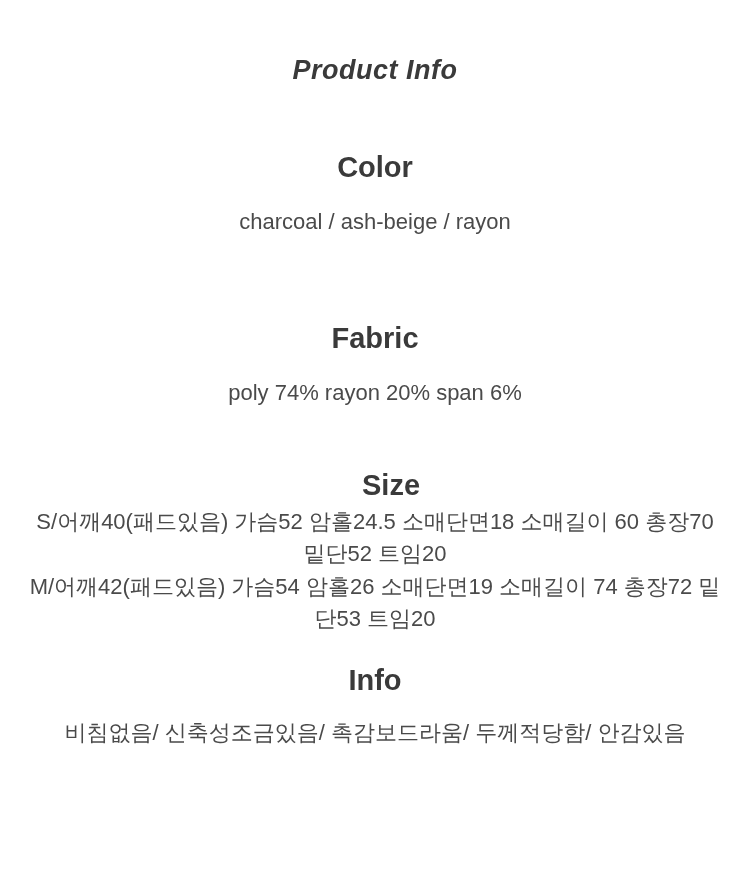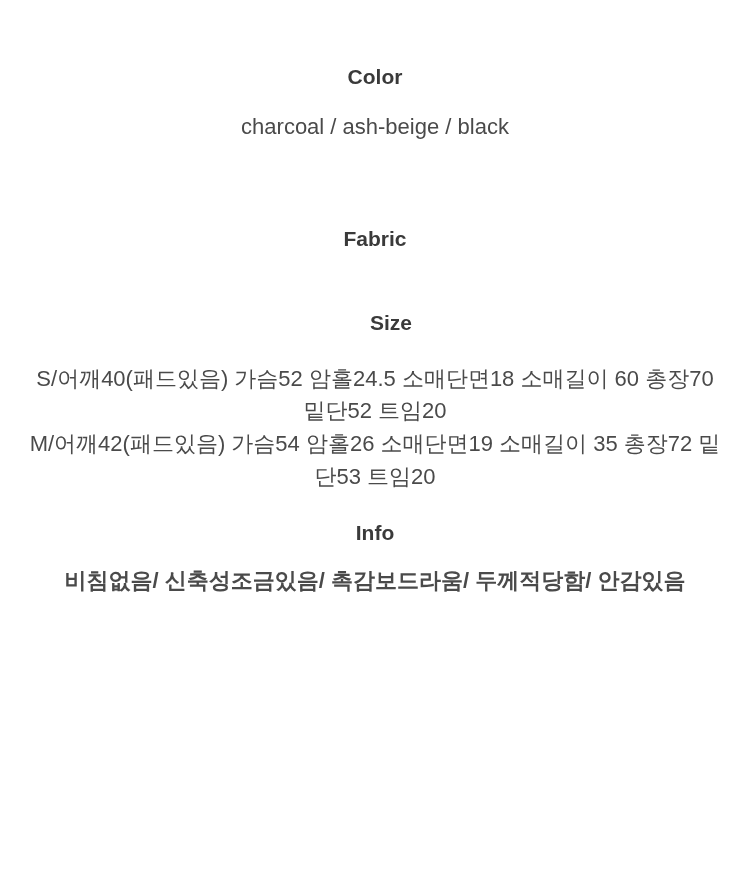--- a/index.html
+++ b/index.html
@@ -30,78 +30,79 @@
     color: #3a3a3a;
     letter-spacing: 0.5px;
     margin-top: 55px;
     text-align: center;
   }
   .section {
     width: 100%;
     text-align: center;
   }
   .section-heading {
-    font-size: 21px;
+    font-size: 29px;
     font-weight: bold;
     color: #3a3a3a;
     text-align: center;
   }
   .section-body {
     font-size: 22px;
     font-weight: normal;
     color: #4a4a4a;
     text-align: center;
     line-height: 1.45;
     max-width: 700px;
     margin: 0 auto;
   }
   .sec-color .section-heading { margin-top: 65px; }
   .sec-color .section-body { margin-top: 22px; }
 
   .sec-fabric .section-heading { margin-top: 84px; }
   .sec-fabric .section-body { margin-top: 22px; }
 
   .sec-size .section-heading { margin-top: 60px; padding-left: 32px; }
-  .sec-size .section-body { margin-top: 28px; }
+  .sec-size .section-body { margin-top: 4px; }
 
   .sec-info .section-heading { margin-top: 28px; }
   .sec-info .section-body { margin-top: 20px; }
 
   .size-line {
     display: block;
     line-height: 1.48;
   }
   .info-line {
     display: block;
     line-height: 1.48;
     max-width: 720px;
     margin: 11px auto;
-    font-weight: bold;
   }
 </style>
 </head>
 <body>
 
 <div class="page">
 
+  <div class="title">Product Info</div>
 
   <div class="section sec-color">
     <div class="section-heading">Color</div>
-    <div class="section-body">charcoal / ash-beige / black</div>
+    <div class="section-body">charcoal / ash-beige / rayon</div>
   </div>
 
   <div class="section sec-fabric">
     <div class="section-heading">Fabric</div>
+    <div class="section-body">poly 74% rayon 20% span 6%</div>
   </div>
 
   <div class="section sec-size">
     <div class="section-heading">Size</div>
     <div class="section-body">
       <span class="size-line">S/어깨40(패드있음) 가슴52 암홀24.5 소매단면18 소매길이 60 총장70 밑단52 트임20</span>
-      <span class="size-line">M/어깨42(패드있음) 가슴54 암홀26 소매단면19 소매길이 35 총장72 밑단53 트임20</span>
+      <span class="size-line">M/어깨42(패드있음) 가슴54 암홀26 소매단면19 소매길이 74 총장72 밑단53 트임20</span>
     </div>
   </div>
 
   <div class="section sec-info">
     <div class="section-heading">Info</div>
     <div class="section-body">
       <span class="info-line">비침없음/ 신축성조금있음/ 촉감보드라움/ 두께적당함/ 안감있음</span>
     </div>
   </div>
 

